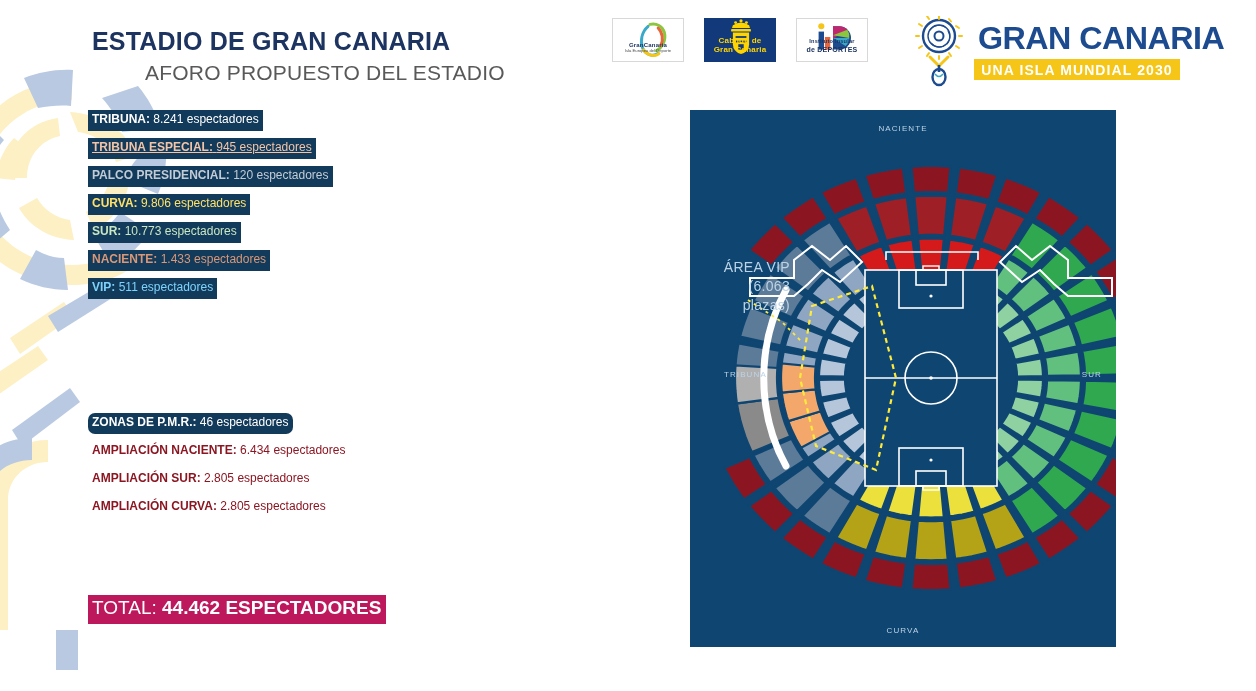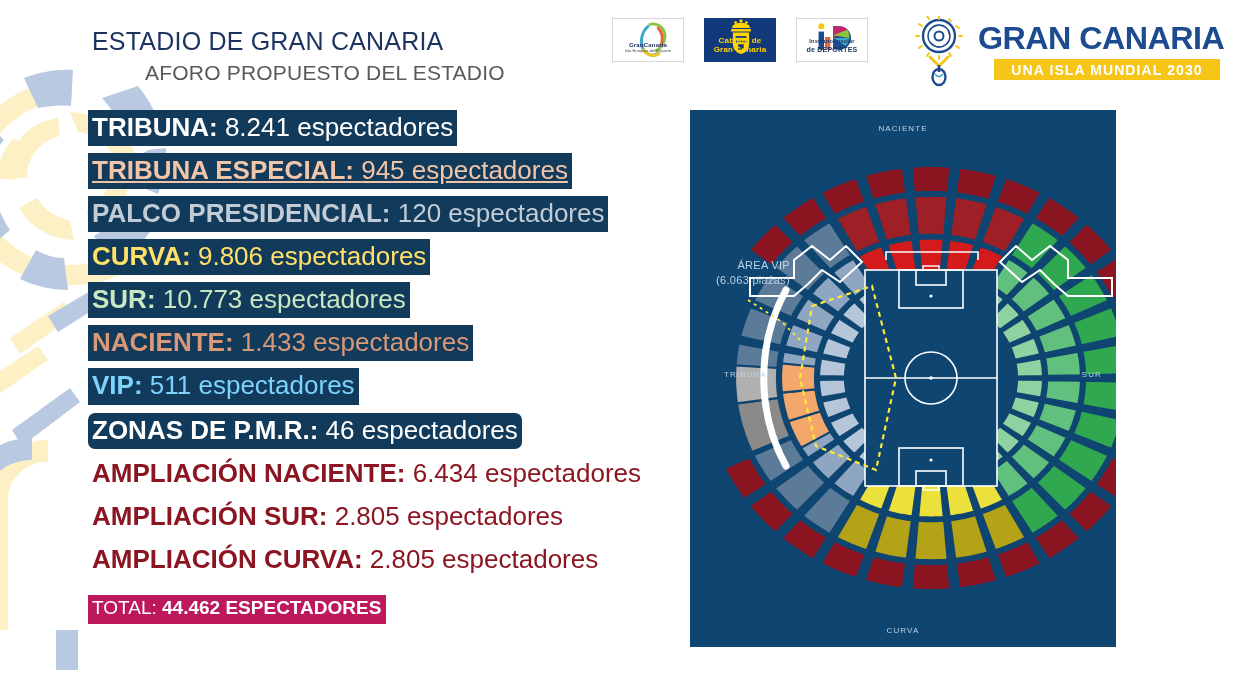--- a/index.html
+++ b/index.html
@@ -13,37 +13,37 @@
   #watermark{
     position:absolute;left:-58px;top:30px;width:250px;height:640px;
     pointer-events:none;z-index:0;
   }
   
   #left-col{
     position:absolute;left:0;top:0;width:640px;height:691px;z-index:2;
   }
   #page-title{
     position:absolute;left:92px;top:27px;
-    font-size:25px;font-weight:normal;color:#1d3461;letter-spacing:.2px;
+    font-size:25px;font-weight:bold;color:#1d3461;letter-spacing:.2px;
     white-space:nowrap;
   }
   #page-subtitle{
     position:absolute;left:145px;top:61px;
     font-size:21px;font-weight:normal;color:#595959;letter-spacing:.2px;
     white-space:nowrap;
   }
   .cap-list{position:absolute;left:88px;}
   .cap-row{
     display:block;margin:0 0 7px 0;line-height:1.0;white-space:nowrap;
   }
   .cap-chip{
     display:inline-block;
     background:#123a5a;
     padding:3px 4px 5px 4px;
-    font-size:26px;line-height:1.08;
+    font-size:12px;line-height:1.08;
   }
   .cap-chip.plain{background:transparent;padding:3px 4px 5px 4px;}
   .cap-chip b{font-weight:bold;}
   .cap-chip span.val{font-weight:normal;}
 
   #group-a{top:110px;}
   #group-b{top:413px;}
   #total-wrap{position:absolute;left:88px;top:595px;}
   #total-chip{
     display:inline-block;background:#be185d;color:#ffffff;
@@ -73,21 +73,21 @@
   #iid-cap .l2{display:block;font-size:7px;}
 
   #brand-2030{position:absolute;left:906px;top:16px;width:300px;height:70px;z-index:3;}
   #brand-title{
     position:absolute;left:72px;top:5px;
     font-size:31px;font-weight:bold;color:#1d4b8f;letter-spacing:-.5px;
     white-space:nowrap;font-family:"Liberation Sans", sans-serif;
     transform:scaleX(1.04);transform-origin:left center;
   }
   #brand-bar{
-    position:absolute;left:88px;top:43px;width:226px;height:21px;
+    position:absolute;left:68px;top:43px;width:206px;height:21px;
     background:#f5c518;
   }
   #brand-bar-text{
     position:absolute;left:0;right:0;top:3px;text-align:center;
     font-size:14px;font-weight:bold;color:#ffffff;letter-spacing:1.1px;
     white-space:nowrap;
   }
 
   
   #stadium-panel{
@@ -97,21 +97,21 @@
   .stad-label{
     position:absolute;color:#bcd3e6;font-size:8px;letter-spacing:1.1px;
     font-family:"Liberation Sans", sans-serif;white-space:nowrap;
   }
   #lbl-naciente{left:0;right:0;top:14px;text-align:center;}
   #lbl-curva{left:0;right:0;bottom:12px;text-align:center;}
   #lbl-tribuna{left:12px;top:260px;margin-left:22px;}
   #lbl-sur{right:14px;top:260px;}
   #vip-label{
     position:absolute;left:8px;top:148px;width:92px;text-align:right;
-    color:#bcd3e6;font-size:11px;line-height:1.35;letter-spacing:.3px;
+    color:#bcd3e6;font-size:14px;line-height:1.35;letter-spacing:.3px;
   }
 </style>
 </head>
 <body>
 
 <svg id="watermark" viewBox="0 0 250 640">
   <g transform="translate(10,40)">
     <g fill="#fdf0c4">
       <path d="M120 10 C60 10 10 55 10 115 C10 175 60 215 120 215 C150 215 175 205 192 188 L178 172 C164 186 144 195 120 195 C72 195 30 163 30 115 C30 67 72 30 120 30 Z"></path>
       <path d="M106 48 C76 52 55 76 55 108 L75 108 C75 86 89 70 108 66 Z"></path>

